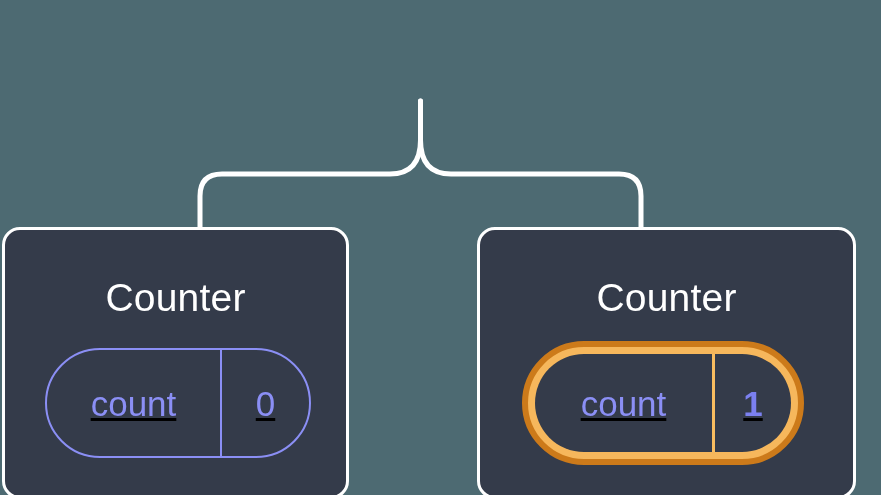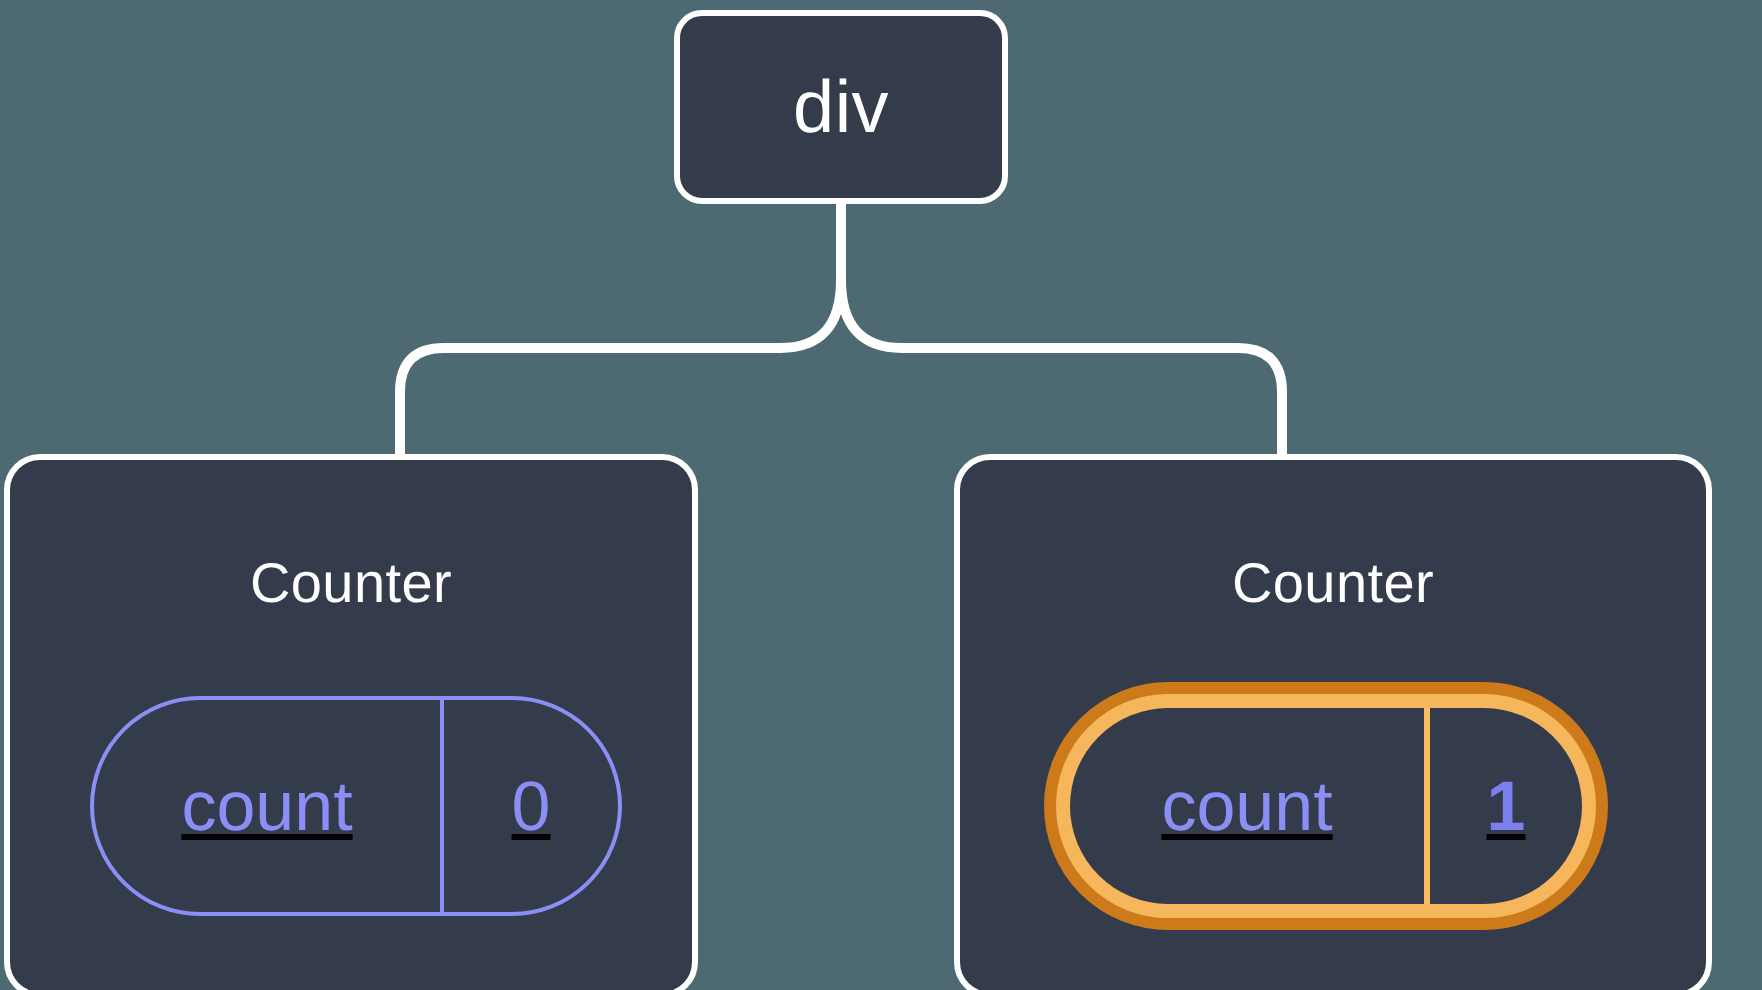--- a/index.html
+++ b/index.html
@@ -61,21 +61,21 @@
   }
   .node-child.left  { left: 2px;   width: 347px; }
   .node-child.right { left: 477px; width: 379px; }
 
   .child-title {
     position: absolute;
     left: 0;
     right: 0;
     top: 48px;
     text-align: center;
-    font-size: 28px;
+    font-size: 39px;
     color: #ffffff;
     font-weight: 400;
     line-height: 1;
     letter-spacing: 0.2px;
   }
 
   
   .pill-wrap {
     position: absolute;
     text-decoration: underline;
@@ -177,23 +177,20 @@
 <body>
 
 <div id="stage">
 
   <svg id="edges" viewBox="0 0 881 495" width="881" height="495" xmlns="http://www.w3.org/2000/svg" aria-hidden="true">
 
     <path d="M420.5,101 L420.5,140 Q420.5,174 390,174 L222,174 Q200,174 200,196 L200,229" fill="none" stroke="#ffffff" stroke-width="5" stroke-linecap="round" stroke-linejoin="round"></path>
     <path d="M420.5,101 L420.5,140 Q420.5,174 451,174 L619,174 Q641,174 641,196 L641,229" fill="none" stroke="#ffffff" stroke-width="5" stroke-linecap="round" stroke-linejoin="round"></path>
   </svg>
 
-  <div class="node node-root">
-    <span class="node-title">div</span>
-  </div>
 
   <div class="node node-child left">
     <div class="child-title">Counter</div>
 
     <div class="pill-wrap left">
       <div class="pill">
         <div class="seg seg-key">count</div>
         <div class="divider"></div>
         <div class="seg seg-val">0</div>
       </div>

